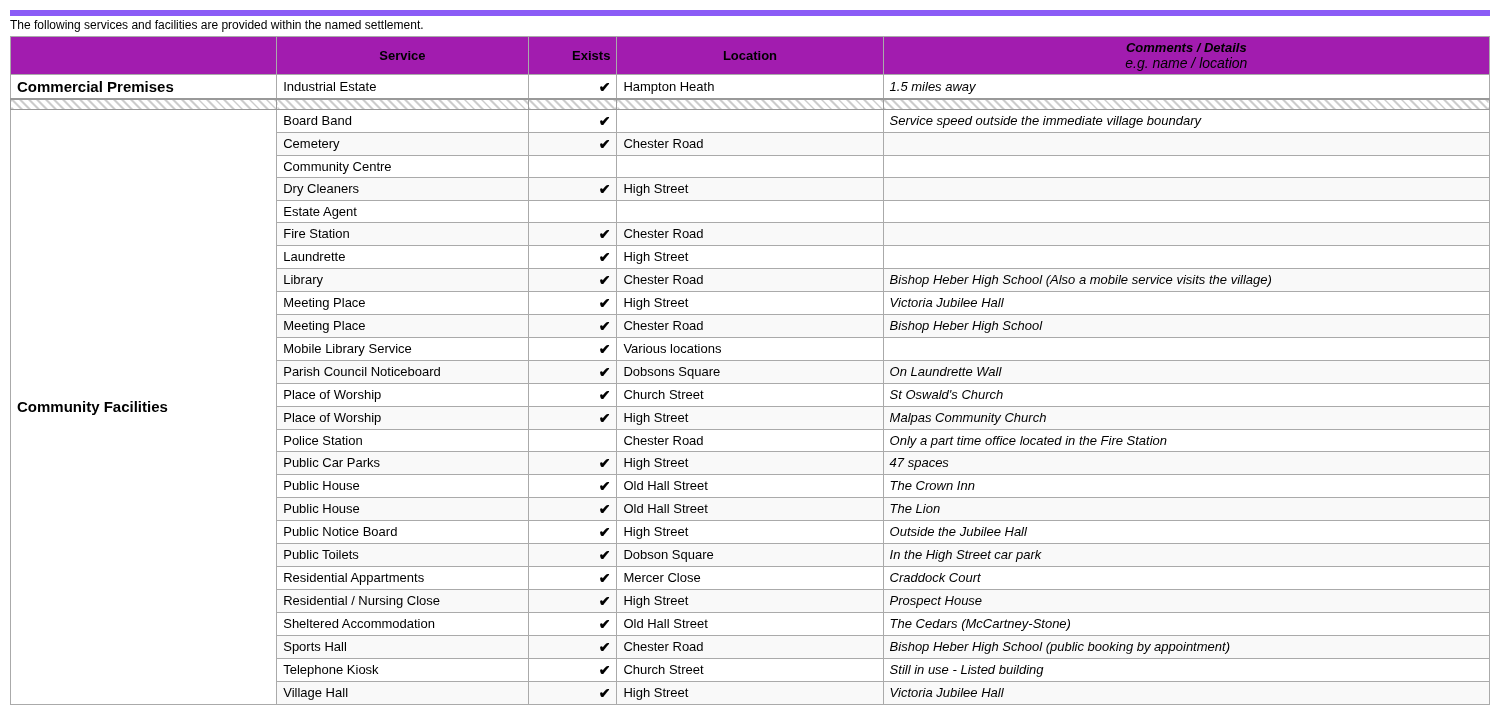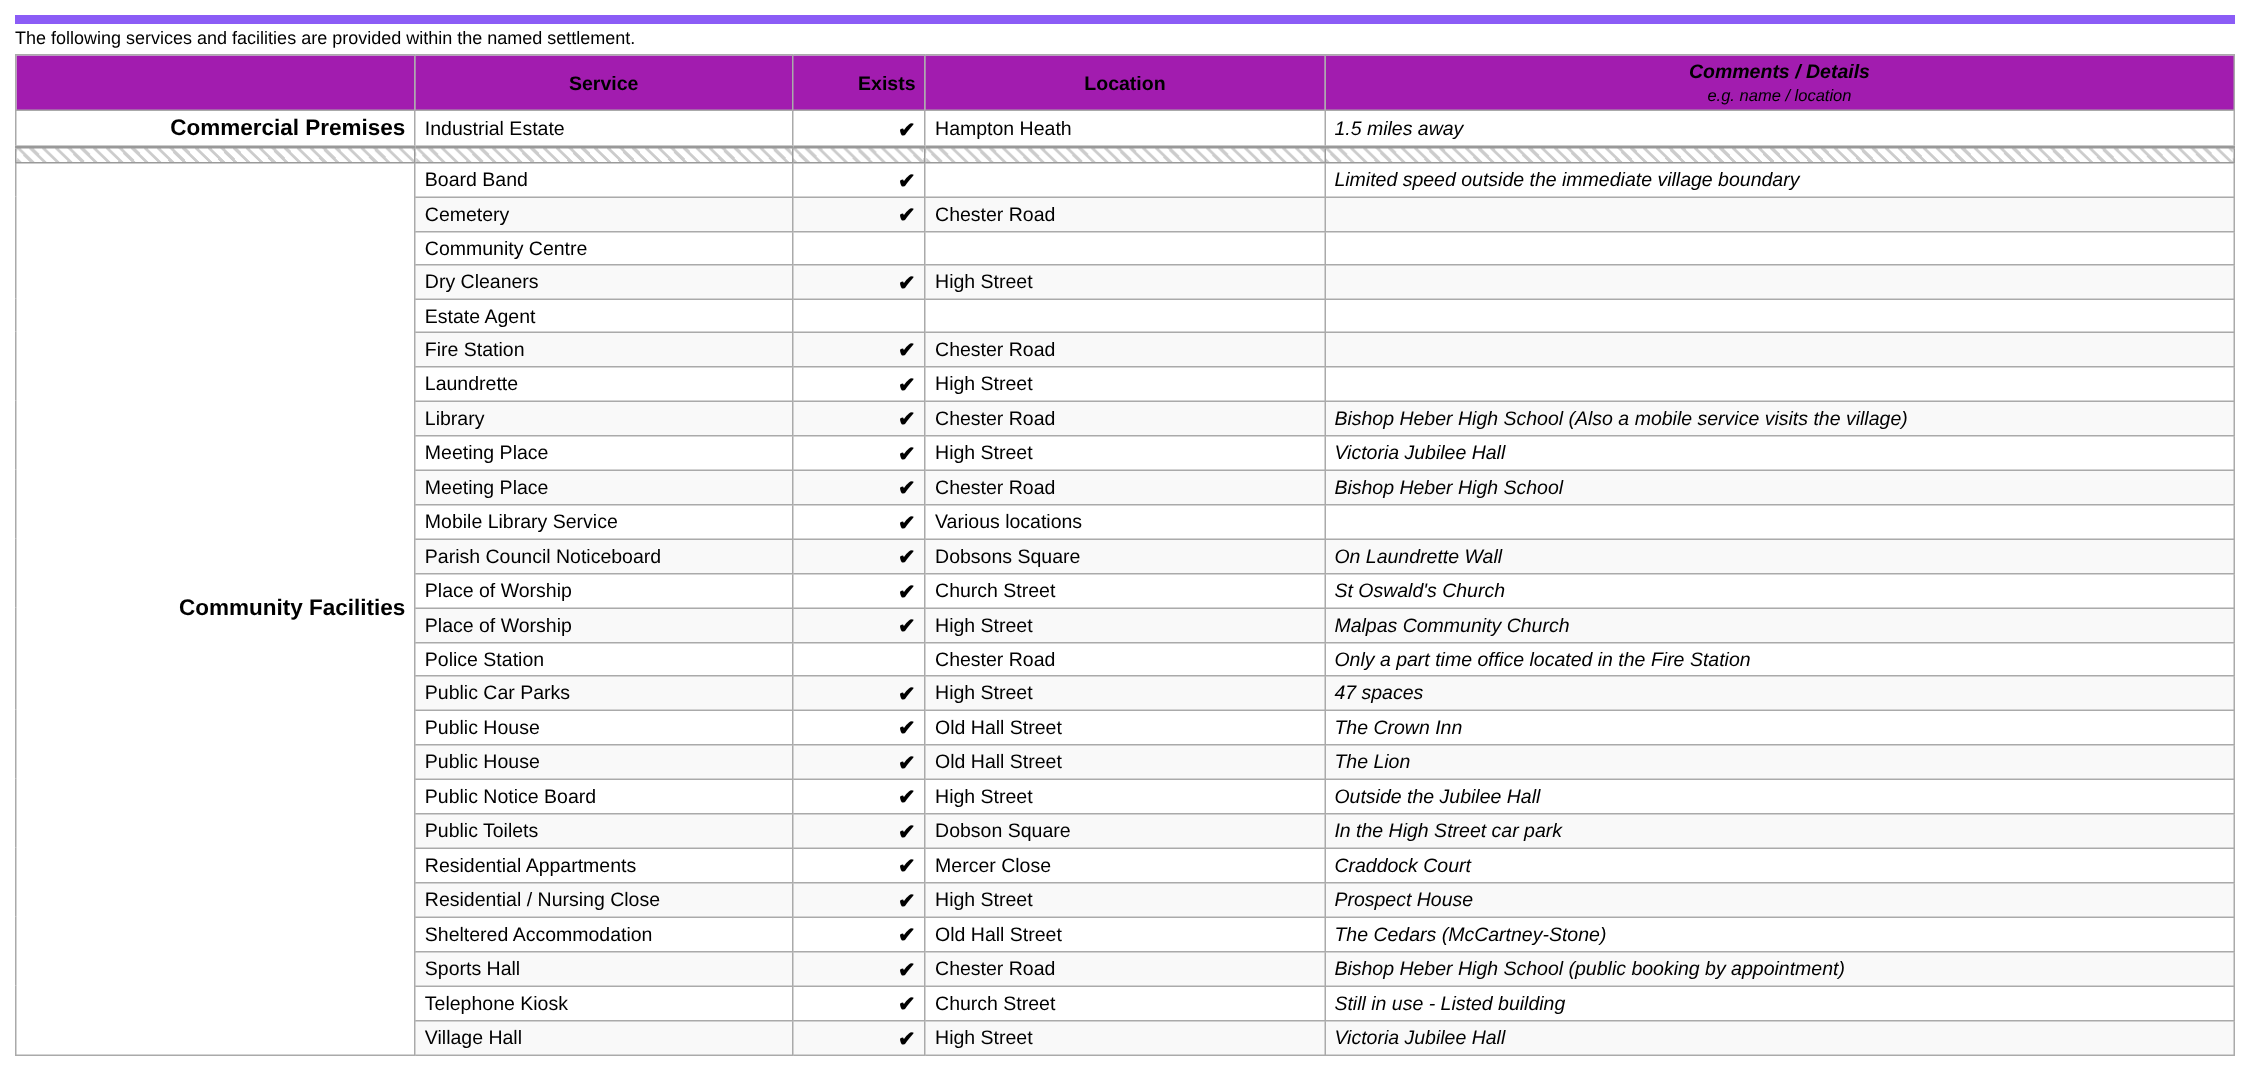--- a/index.html
+++ b/index.html
@@ -28,21 +28,21 @@
     }
     th {
       background: #a21caf;
       text-align: center;
       font-weight: bold;
     }
     .col-category {
       width: 18%;
       font-weight: bold;
       font-size: 15px;
-      text-align: right;
+      text-align: left;
       vertical-align: middle;
     }
     .col-service { width: 17%; }
     .col-exists {
       width: 6%;
       text-align: right;
     }
     .col-location { width: 18%; }
     .col-comments { width: 41%; font-style: italic; }
     .checkmark {
@@ -61,21 +61,21 @@
         #fff 6px
       );
       height: 10px;
       padding: 0;
       border: 1px solid #999;
     }
     tbody tr:nth-child(even) {
       background: #f9f9f9;
     }
     .header-subtext {
-      font-size: 11px;
+      font-size: 14px;
       font-weight: normal;
     }
   </style>
 </head>
 <body>
 
 <p class="intro-text">The following services and facilities are provided within the named settlement.</p>
 
 <table>
   <thead>
@@ -103,21 +103,21 @@
         <td></td>
         <td></td>
         <td></td>
         <td></td>
       </tr>
       <tr>
         <td class="col-category" rowspan="26">Community Facilities</td>
         <td class="col-service">Board Band</td>
         <td class="col-exists"><span class="checkmark">✔</span></td>
         <td class="col-location"></td>
-        <td class="col-comments">Limited speed outside the immediate village boundary</td>
+        <td class="col-comments">Service speed outside the immediate village boundary</td>
       </tr>
       <tr>
         <td class="col-service">Cemetery</td>
         <td class="col-exists"><span class="checkmark">✔</span></td>
         <td class="col-location">Chester Road</td>
         <td class="col-comments"></td>
       </tr>
       <tr>
         <td class="col-service">Community Centre</td>
         <td class="col-exists"></td>

